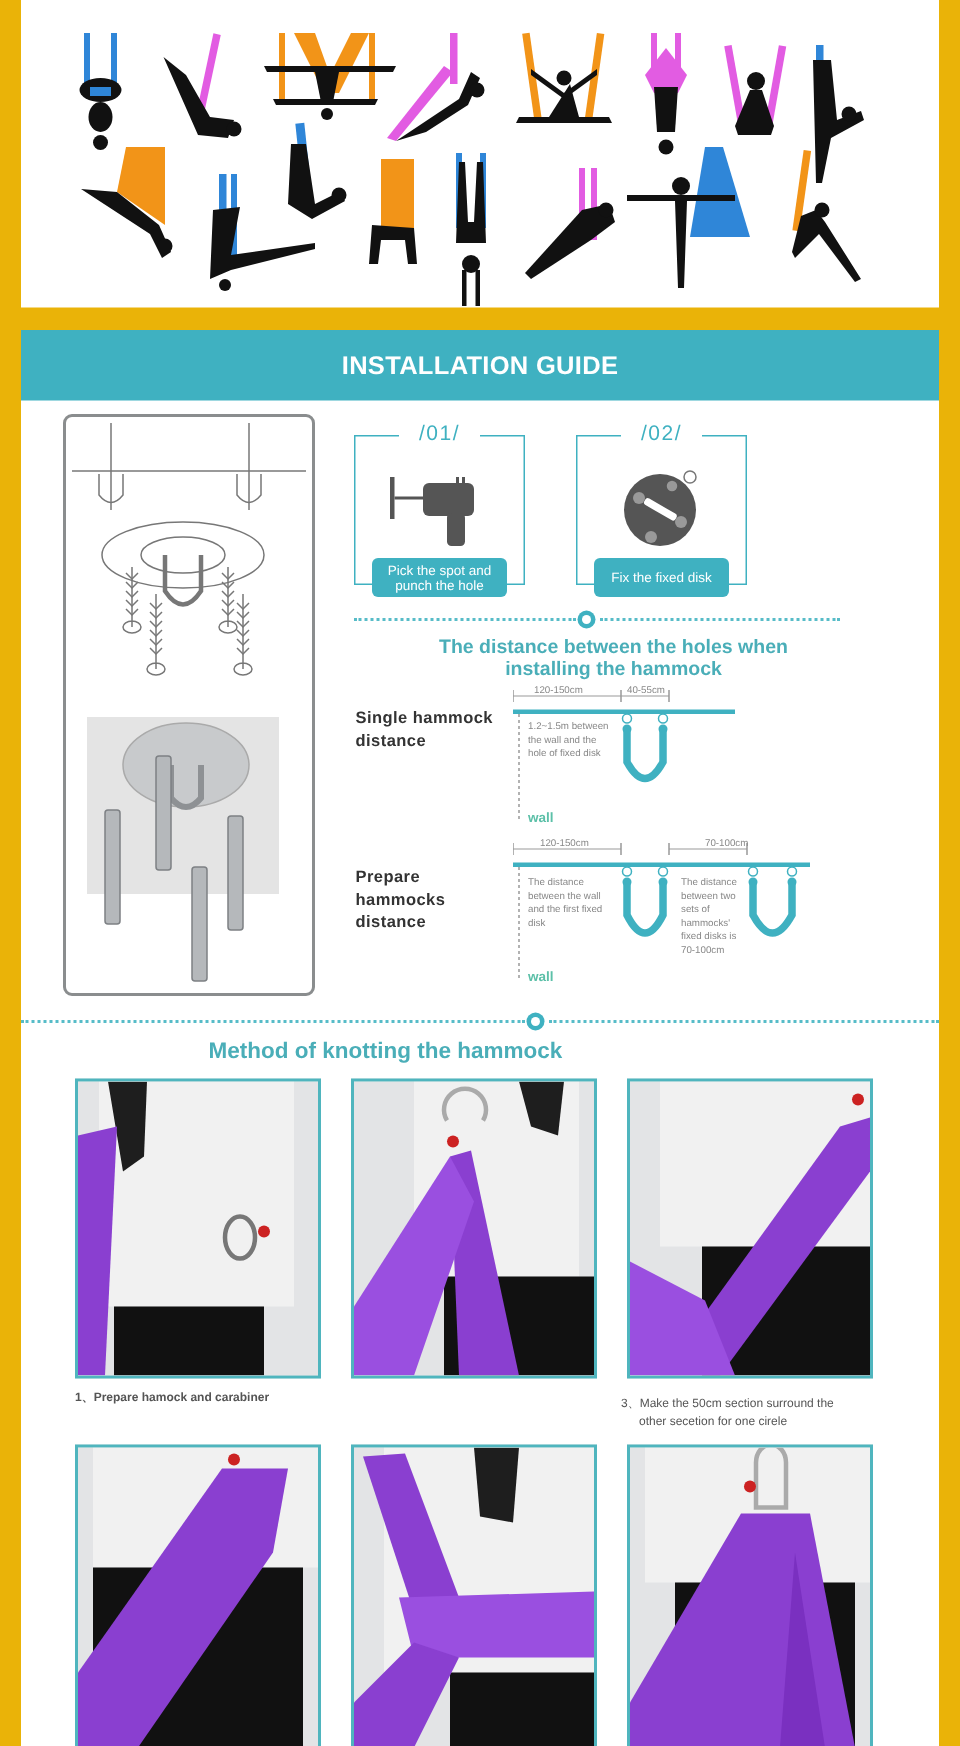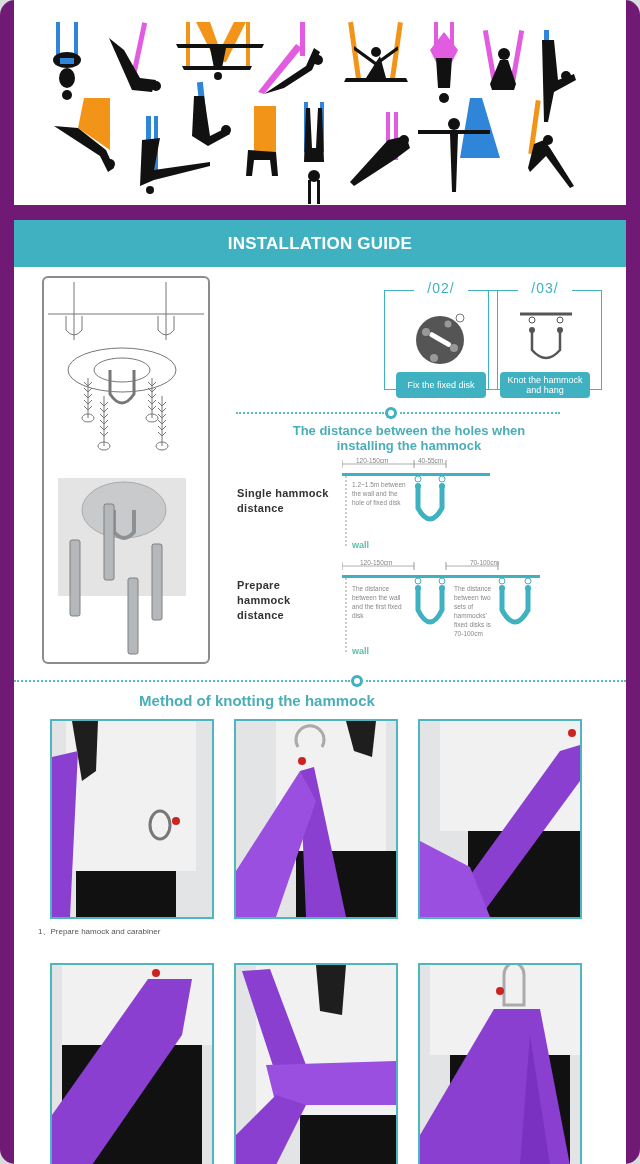--- a/index.html
+++ b/index.html
@@ -1,17 +1,17 @@
 <!DOCTYPE html>
 <html><head>
 <meta charset="utf-8">
 <style>
   * { box-sizing: border-box; margin: 0; padding: 0; }
   html, body { width: 640px; height: 1164px; overflow: hidden; background: #d9dcdc; font-family: "Liberation Sans", sans-serif; }
-  .page { position: relative; width: 640px; height: 1164px; background: #701a75; border-radius: 15px; }
+  .page { position: relative; width: 640px; height: 1164px; background: #eab308; }
   .panel { position: absolute; left: 14px; width: 612px; background: #ffffff; }
   .silhouettes { top: 0; height: 205px; }
   .guide { top: 220px; height: 944px; }
   .guide-header { height: 47px; background: #3fb1c1; display: flex; align-items: center; justify-content: center; color: #ffffff; font-weight: bold; font-size: 17px; letter-spacing: 0.2px; }
   .hw-box { position: absolute; left: 28px; top: 56px; width: 168px; height: 388px; border: 2px solid #8a8d8e; border-radius: 6px; background: #fff; }
   .step { position: absolute; top: 64px; width: 114px; height: 112px; }
   .step .frame { position: absolute; left: 0; top: 6px; width: 114px; height: 100px; border: 1.5px solid #3fb1c1; }
   .step .num { position: absolute; top: -4px; left: 30px; width: 54px; background: #fff; color: #3fb1c1; font-size: 14px; text-align: center; letter-spacing: 1px; }
   .step .cap { position: absolute; left: 12px; right: 12px; bottom: -2px; height: 26px; background: #3fb1c1; color: #fff; border-radius: 4px; font-size: 9px; line-height: 10px; display: flex; align-items: center; justify-content: center; text-align: center; }
   .dots { position: absolute; height: 2px; border-top: 2px dotted #57bcc8; }
@@ -165,58 +165,58 @@
         <path d="M70 232 L70 254 Q80 266 90 254 L90 232" fill="none" stroke="#8e9194" stroke-width="4"></path>
         <g fill="#b5b8bb" stroke="#7d8084">
           <rect x="60" y="226" width="10" height="76" rx="2"></rect>
           <rect x="26" y="262" width="10" height="76" rx="2"></rect>
           <rect x="108" y="266" width="10" height="76" rx="2"></rect>
           <rect x="84" y="300" width="10" height="76" rx="2"></rect>
         </g>
       </svg>
     </div>
 
+    <div class="step" style="left:222px;">
+      <div class="frame"></div>
+      <div class="num">/01/</div>
+      <svg style="position:absolute;left:22px;top:28px" width="70" height="54">
+        <rect x="2" y="6" width="3" height="28" fill="#555"></rect>
+          <line x1="5" y1="20" x2="24" y2="20" stroke="#555" stroke-width="2"></line>
+        <rect x="24" y="10" width="34" height="22" rx="4" fill="#555"></rect>
+          <rect x="40" y="30" width="12" height="22" rx="3" fill="#555"></rect>
+        <rect x="46" y="6" width="2" height="6" fill="#555"></rect>
+          <rect x="50" y="6" width="2" height="6" fill="#555"></rect>
+      </svg>
+      <div class="cap">Pick the spot and punch the hole</div>
+    </div>
     <div class="step" style="left:348px;margin-left:22px;">
       <div class="frame"></div>
       <div class="num">/02/</div>
       <svg style="position:absolute;left:28px;top:26px" width="60" height="56">
         <circle cx="28" cy="30" r="24" fill="#555"></circle>
         <rect x="16" y="27" width="24" height="5" rx="2" fill="#fff" transform="rotate(30 28 30)"></rect>
         <circle cx="14" cy="22" r="4" fill="#999"></circle>
           <circle cx="42" cy="38" r="4" fill="#999"></circle>
         <circle cx="36" cy="14" r="3.5" fill="#999"></circle>
           <circle cx="22" cy="48" r="4" fill="#999"></circle>
         <circle cx="48" cy="8" r="4" fill="none" stroke="#777"></circle>
       </svg>
       <div class="cap">Fix the fixed disk</div>
     </div>
-    <div class="step" style="left:474px;">
-      <div class="frame"></div>
-      <div class="num">/03/</div>
-      <svg style="position:absolute;left:28px;top:24px" width="60" height="58">
-        <line x1="4" y1="6" x2="56" y2="6" stroke="#555" stroke-width="3"></line>
-        <circle cx="16" cy="12" r="3" fill="none" stroke="#555"></circle>
-          <circle cx="44" cy="12" r="3" fill="none" stroke="#555"></circle>
-        <circle cx="16" cy="22" r="3" fill="#555"></circle>
-          <circle cx="44" cy="22" r="3" fill="#555"></circle>
-        <path d="M16 22 L16 42 Q30 58 44 42 L44 22" fill="none" stroke="#555" stroke-width="2.5"></path>
-      </svg>
-      <div class="cap">Knot the hammock and hang</div>
-    </div>
 
     <div class="dots" style="left:222px; top:192px; width:148px;"></div>
     <div class="pin" style="left:371px; top:187px;"></div>
     <div class="dots" style="left:386px; top:192px; width:160px;"></div>
 
     <div class="h2" style="left:230px; top:203px; width:330px; font-size:13px; line-height:15px;">
       <div>The distance between the holes when</div>
       <div>installing the hammock</div>
     </div>
 
-    <div class="dist-label" style="top:266px;">
+    <div class="dist-label" style="top:252px;">
       <div>Single hammock</div>
       <div>distance</div>
     </div>
     <svg style="position:absolute;left:328px;top:236px" width="160" height="96">
       <line x1="0" y1="8" x2="72" y2="8" stroke="#999" stroke-width="0.8"></line>
         <line x1="0" y1="4" x2="0" y2="12" stroke="#999"></line>
       <line x1="72" y1="4" x2="72" y2="12" stroke="#999"></line>
         <line x1="104" y1="8" x2="72" y2="8" stroke="#999" stroke-width="0.8"></line>
         <line x1="104" y1="4" x2="104" y2="12" stroke="#999"></line>
       <rect x="0" y="17" width="148" height="3" fill="#3fb1c1"></rect>
@@ -231,21 +231,21 @@
     <div class="small" style="left:404px; top:236px;">40-55cm</div>
     <div class="small" style="left:338px; top:260px;">
       <div>1.2~1.5m between</div>
       <div>the wall and the</div>
       <div>hole of fixed disk</div>
     </div>
     <div class="wall" style="left:338px; top:320px;">wall</div>
 
     <div class="dist-label" style="top:358px;">
       <div>Prepare</div>
-      <div>hammock</div>
+      <div>hammocks</div>
       <div>distance</div>
     </div>
     <svg style="position:absolute;left:328px;top:338px" width="200" height="100">
       <line x1="0" y1="8" x2="72" y2="8" stroke="#999" stroke-width="0.8"></line>
         <line x1="0" y1="4" x2="0" y2="12" stroke="#999"></line>
         <line x1="72" y1="4" x2="72" y2="12" stroke="#999"></line>
       <line x1="104" y1="8" x2="156" y2="8" stroke="#999" stroke-width="0.8"></line>
         <line x1="104" y1="4" x2="104" y2="12" stroke="#999"></line>
         <line x1="156" y1="4" x2="156" y2="12" stroke="#999"></line>
       <rect x="0" y="17" width="198" height="3" fill="#3fb1c1"></rect>
@@ -312,22 +312,26 @@
       <svg width="160" height="196">
         <rect width="160" height="196" fill="#e3e4e6"></rect>
         <rect x="20" y="0" width="140" height="110" fill="#f1f1f1"></rect>
         <rect x="48" y="110" width="112" height="86" fill="#111"></rect>
         <circle cx="152" cy="12" r="4" fill="#c22"></circle>
         <path d="M140 30 L160 24 L160 60 L60 196 L20 196 Z" fill="#8a3fd0"></path>
         <path d="M0 120 L0 196 L70 196 L50 146 Z" fill="#9a4fe0"></path>
       </svg>
     </div>
 
-    <div class="caption" style="left:24px; top:706px; width:170px;">
+    <div class="caption" style="left:36px; top:706px; width:170px;font-weight:bold;">
       <div>1、Prepare hamock and carabiner</div>
+    </div>
+    <div class="caption" style="left:400px; top:710px; width:180px;">
+      <div>3、Make the 50cm section surround the</div>
+      <div style="padding-left:12px;">other secetion for one cirele</div>
     </div>
 
     <div class="photo" style="left:36px; top:743px; height:204px;">
       <svg width="160" height="200">
         <rect width="160" height="200" fill="#e3e4e6"></rect>
         <rect x="10" y="0" width="150" height="80" fill="#f1f1f1"></rect>
         <rect x="10" y="80" width="140" height="120" fill="#111"></rect>
         <circle cx="104" cy="8" r="4" fill="#c22"></circle>
         <path d="M96 14 L140 14 L130 70 L40 200 L0 200 L0 150 Z" fill="#8a3fd0"></path>
       </svg>

